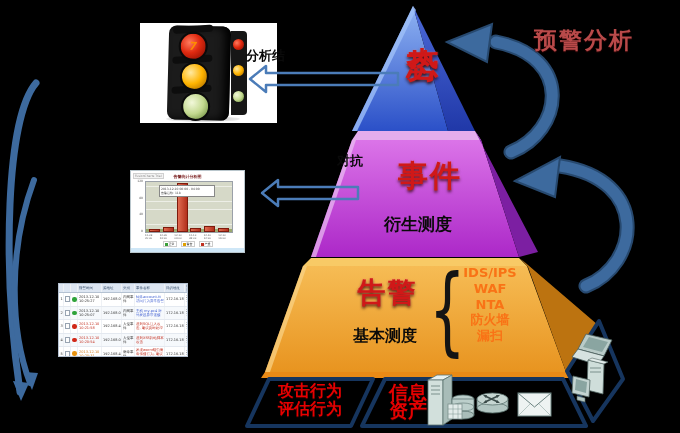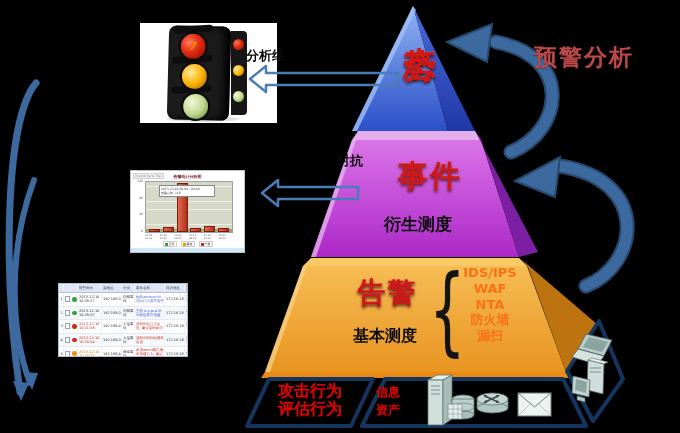--- a/index.html
+++ b/index.html
@@ -3,21 +3,21 @@
 <meta charset="utf-8">
 <style>
   html,body{margin:0;padding:0;background:#000;}
   .canvas{position:relative;width:680px;height:433px;background:#000;overflow:hidden;
           font-family:"DejaVu Sans","Liberation Sans",sans-serif;}
   .abs{position:absolute;}
   svg.layer{position:absolute;left:0;top:0;}
 
   
   .red-glossy{font-weight:bold;color:#d01818;letter-spacing:2px;
-      text-shadow:0 2px 3px rgba(40,0,0,.75),0 0 2px rgba(255,140,140,.65);}
+      text-shadow:0 2px 3px rgba(40,0,0,.75),0 0 2px rgba(255,140,140,.65);font-family:Liberation Mono, monospace;}
   .blk{font-weight:bold;color:#0a0a0a;}
   .warn-red{font-weight:bold;color:#b94a4a;letter-spacing:2px;text-shadow:0 1px 1px rgba(90,10,10,.55);}
   .base-red{font-weight:bold;color:#e60000;text-shadow:0 1px 0 rgba(60,0,0,.6);}
   .src-list{font-weight:bold;color:#f97316;font-size:13px;line-height:15.8px;text-align:center;}
   .brace{color:#141414;font-size:96px;line-height:96px;transform:scaleX(.6);transform-origin:left top;font-weight:normal;}
 
   
   .photo{left:140px;top:23px;width:137px;height:100px;background:#fff;}
   .tl-housing{position:absolute;left:28px;top:3px;width:62px;height:94px;background:#1b1b1b;
       border-radius:8px;transform:rotate(1.5deg);box-shadow:inset -6px 0 8px #000;}
@@ -359,26 +359,26 @@
 
   <div class="abs brace" style="left:429px;top:262px;">{</div>
   <div class="abs src-list" style="left:450px;top:265px;width:80px;">
     <div>IDS/IPS</div>
     <div>WAF</div>
     <div>NTA</div>
     <div>防火墙</div>
     <div>漏扫</div>
   </div>
 
-  <div class="abs warn-red" style="left:534px;top:25px;font-size:23px;margin-top:17px;">预警分析</div>
+  <div class="abs warn-red" style="left:534px;top:25px;font-size:23px;">预警分析</div>
   <div class="abs blk" style="left:246px;top:47px;font-size:13px;">分析结</div>
   <div class="abs blk" style="left:337px;top:152px;font-size:13px;">对抗</div>
 
   <div class="abs base-red" style="left:262px;top:382px;width:96px;font-size:16px;text-align:center;line-height:18px;">
     <div>攻击行为</div>
     <div>评估行为</div>
   </div>
-  <div class="abs base-red" style="left:365px;top:383px;width:46px;font-size:12px;text-align:center;line-height:18px;">
+  <div class="abs base-red" style="left:381px;top:383px;width:46px;font-size:19px;text-align:right;line-height:18px;">
     <div>信息</div>
     <div>资产</div>
   </div>
 
 </div>
 
 </body></html>

